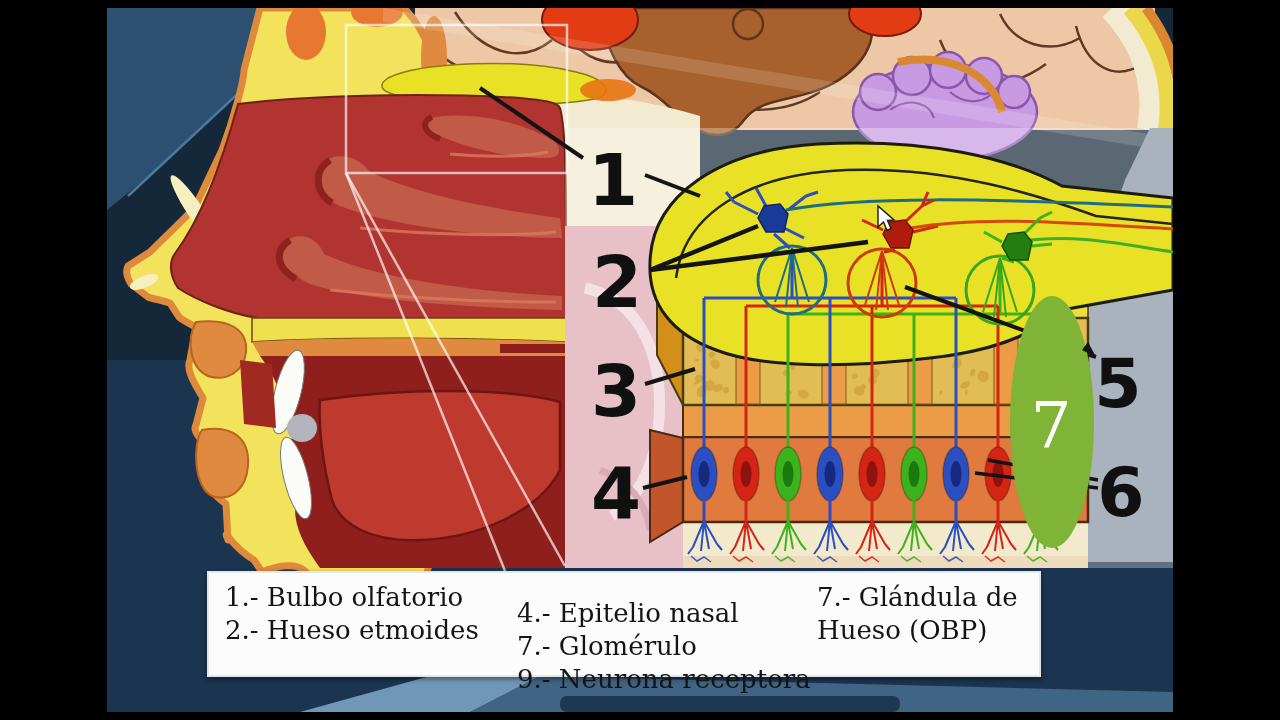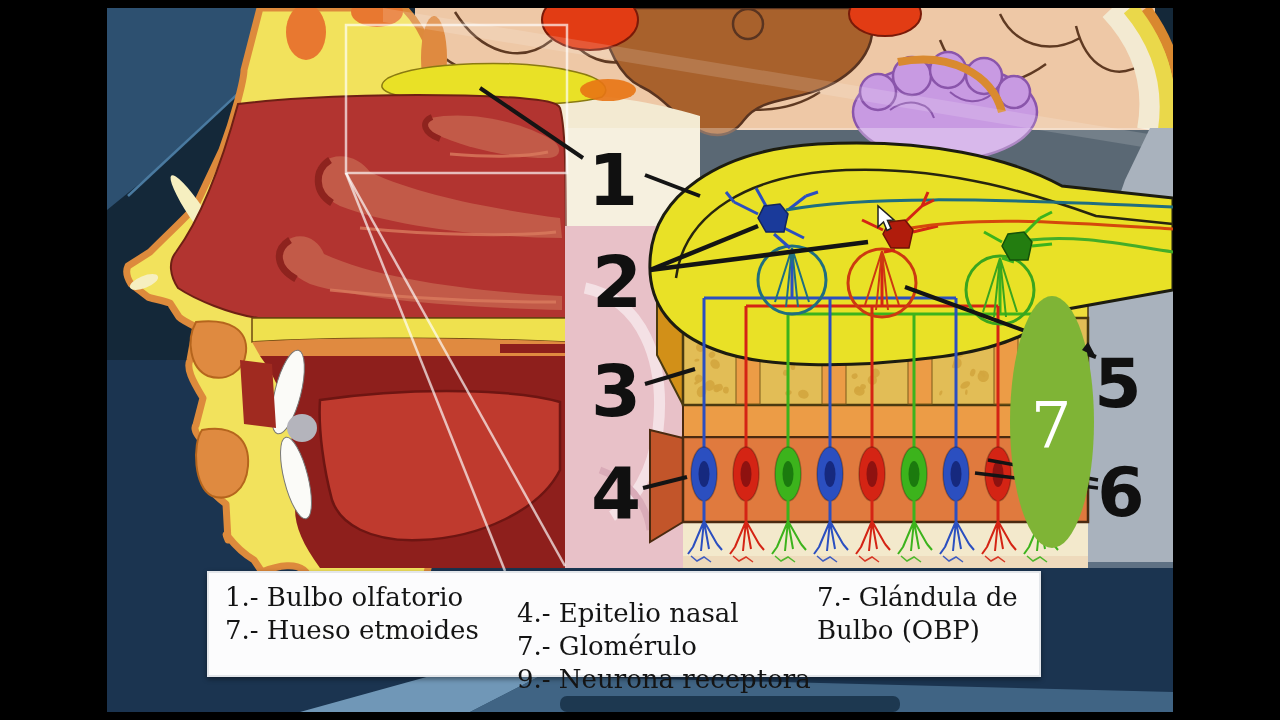--- a/index.html
+++ b/index.html
@@ -352,24 +352,24 @@
     <text class="marker" x="1121" y="516" font-size="68" text-anchor="middle">6</text>
     <text class="marker7" x="1051" y="447" font-size="64" text-anchor="middle">7</text>
 
     <polygon points="878,206 878,227 883.5,222 887,230.5 891,228.5 887.5,220.5 894,220" fill="#ffffff" stroke="#222" stroke-width="1.5"></polygon>
   </g>
 </svg>
 
 <div class="legend">
   <div class="leg-col c1">
     <div class="leg-row">1.- Bulbo olfatorio</div>
-    <div class="leg-row">7.- Hueso etmoides</div>
+    <div class="leg-row">2.- Hueso etmoides</div>
   </div>
   <div class="leg-col c2">
     <div class="leg-row">4.- Epitelio nasal</div>
     <div class="leg-row">7.- Glomérulo</div>
     <div class="leg-row">9.- Neurona receptora</div>
   </div>
   <div class="leg-col c3">
     <div class="leg-row">7.- Glándula de</div>
-    <div class="leg-row">Bulbo (OBP)</div>
+    <div class="leg-row">Hueso (OBP)</div>
   </div>
 </div>
 
 </body></html>

